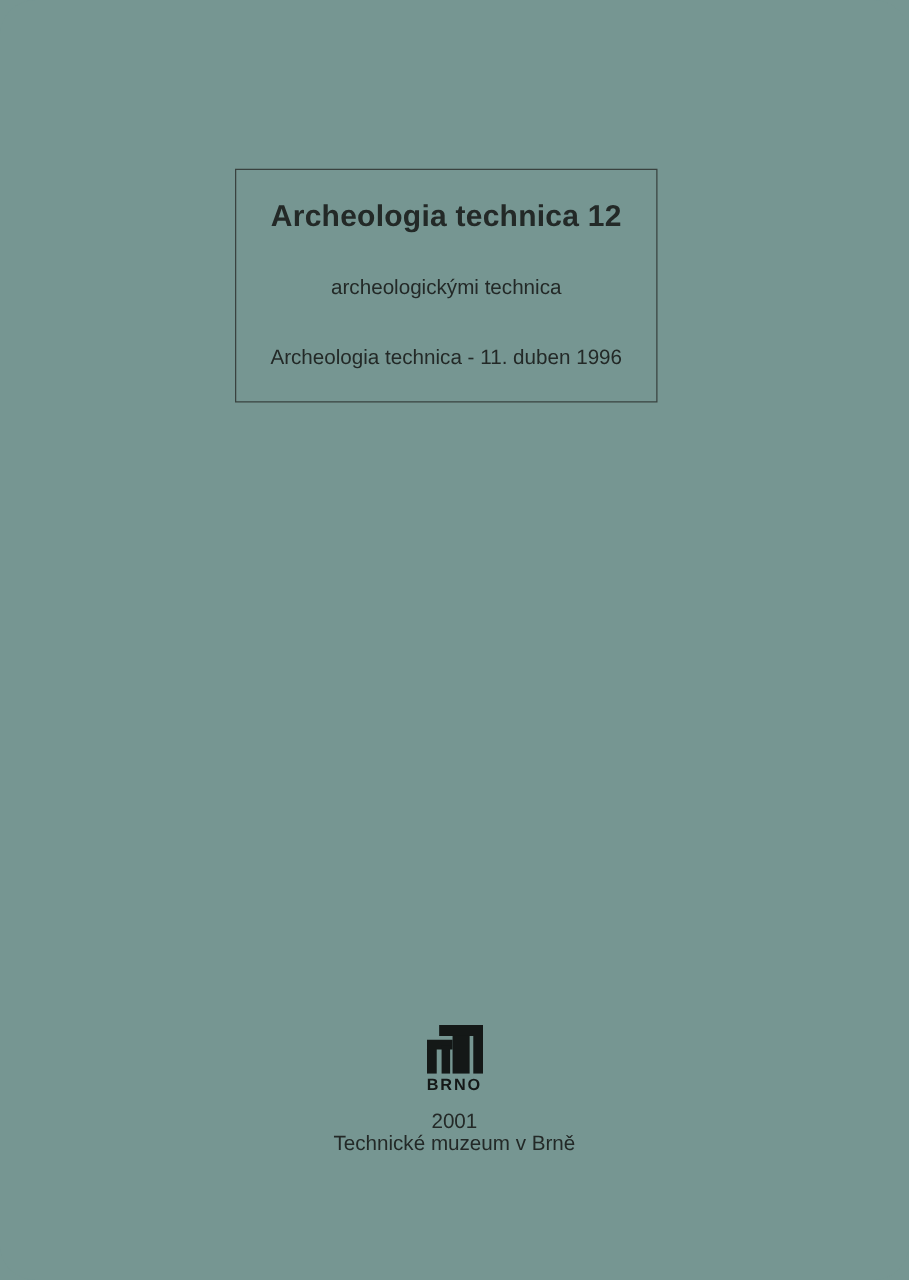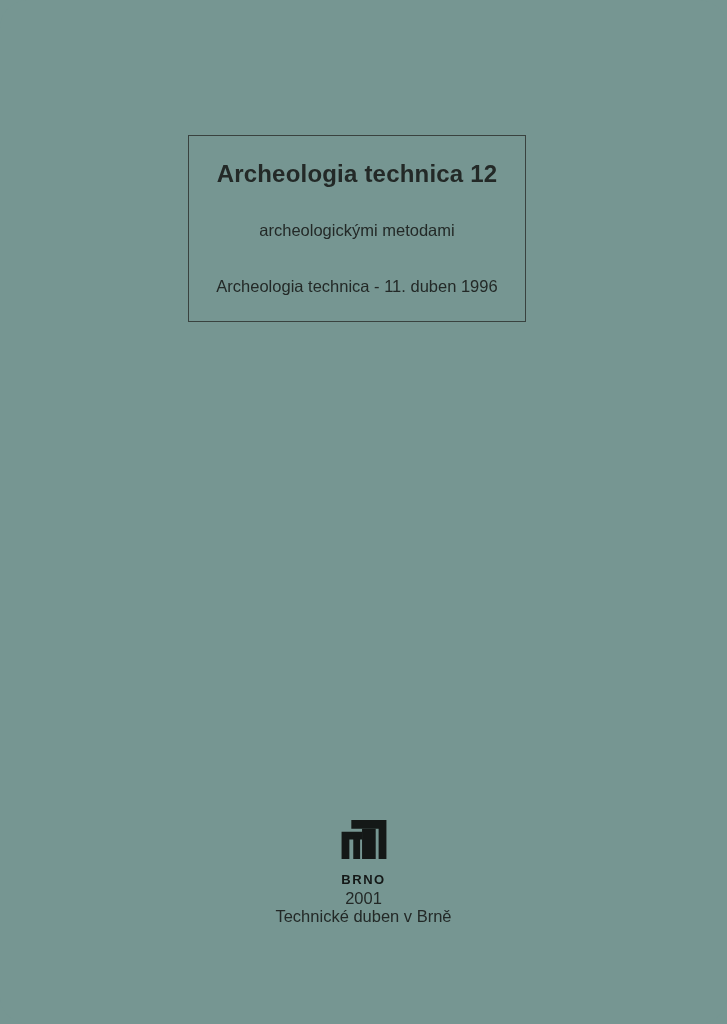--- a/index.html
+++ b/index.html
@@ -51,46 +51,46 @@
     left:0; top:820px; width:100%;
     text-align:center;
     color:var(--ink);
   }
   .logo{
     display:inline-block;
     color:var(--logo);
   }
   .logo svg{ display:block; margin:0 auto; }
   .brno{
-    margin-top:13px;
+    margin-top:1px;
     font-size:13px;
     font-weight:bold;
     letter-spacing:1.5px;
     color:var(--logo);
   }
   .year{
-    margin-top:1px;
+    margin-top:11px;
     font-size:16.5px;
     line-height:18px;
   }
   .publisher{
     font-size:16.5px;
     line-height:18px;
   }
 </style>
 </head>
 <body>
 
 <div class="cover">
 
   <div class="title-box">
     <h1>Archeologia technica 12</h1>
     <p class="sub">
       <br>
-      <span>archeologickými metodami</span>
+      <span>archeologickými technica</span>
     </p>
     <p class="sub seminar">
       <br>
       <span>Archeologia technica - 11. duben 1996</span>
     </p>
   </div>
 
   <div class="imprint">
     <div class="logo">
       
@@ -98,16 +98,16 @@
         <g fill="currentColor">
           <path d="M10 0 H46 V40 H38 V9 H10 Z"></path>
           <rect x="21" y="9" width="14" height="31"></rect>
           <path d="M0 12 H21 V20 H8 V40 H0 Z"></path>
           <rect x="12" y="17" width="7" height="23"></rect>
         </g>
       </svg>
       <div class="brno">BRNO</div>
     </div>
     <div class="year">2001</div>
-    <div class="publisher">Technické duben v Brně</div>
+    <div class="publisher">Technické muzeum v Brně</div>
   </div>
 
 </div>
 
 </body></html>

